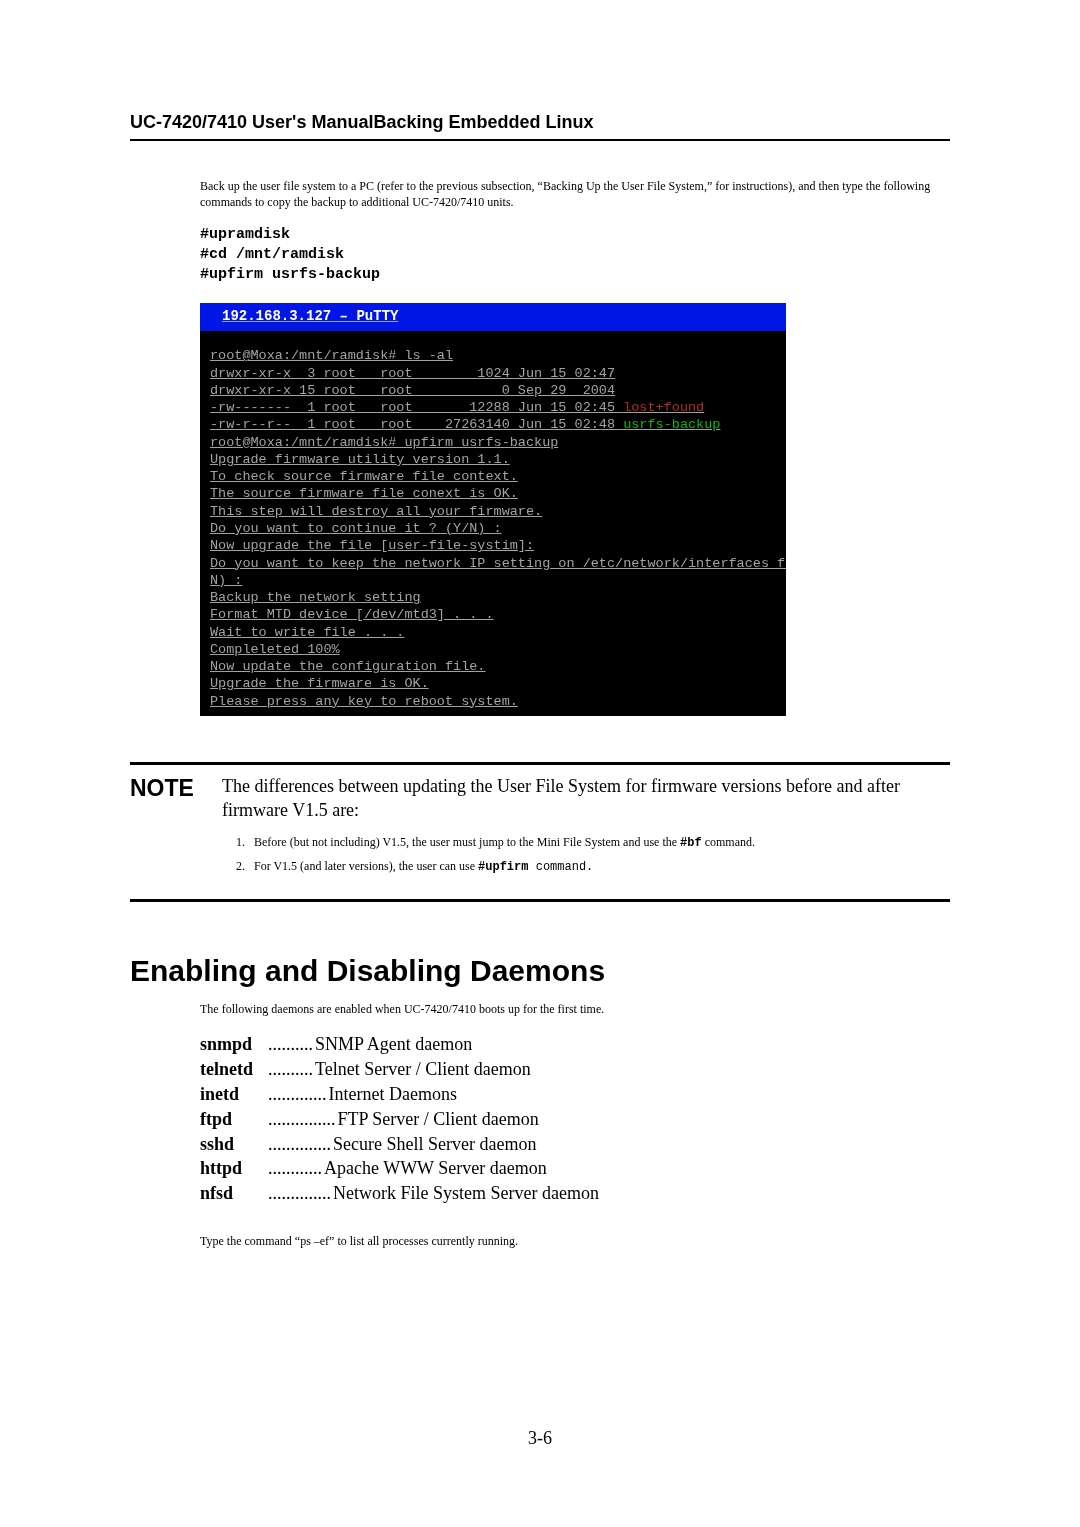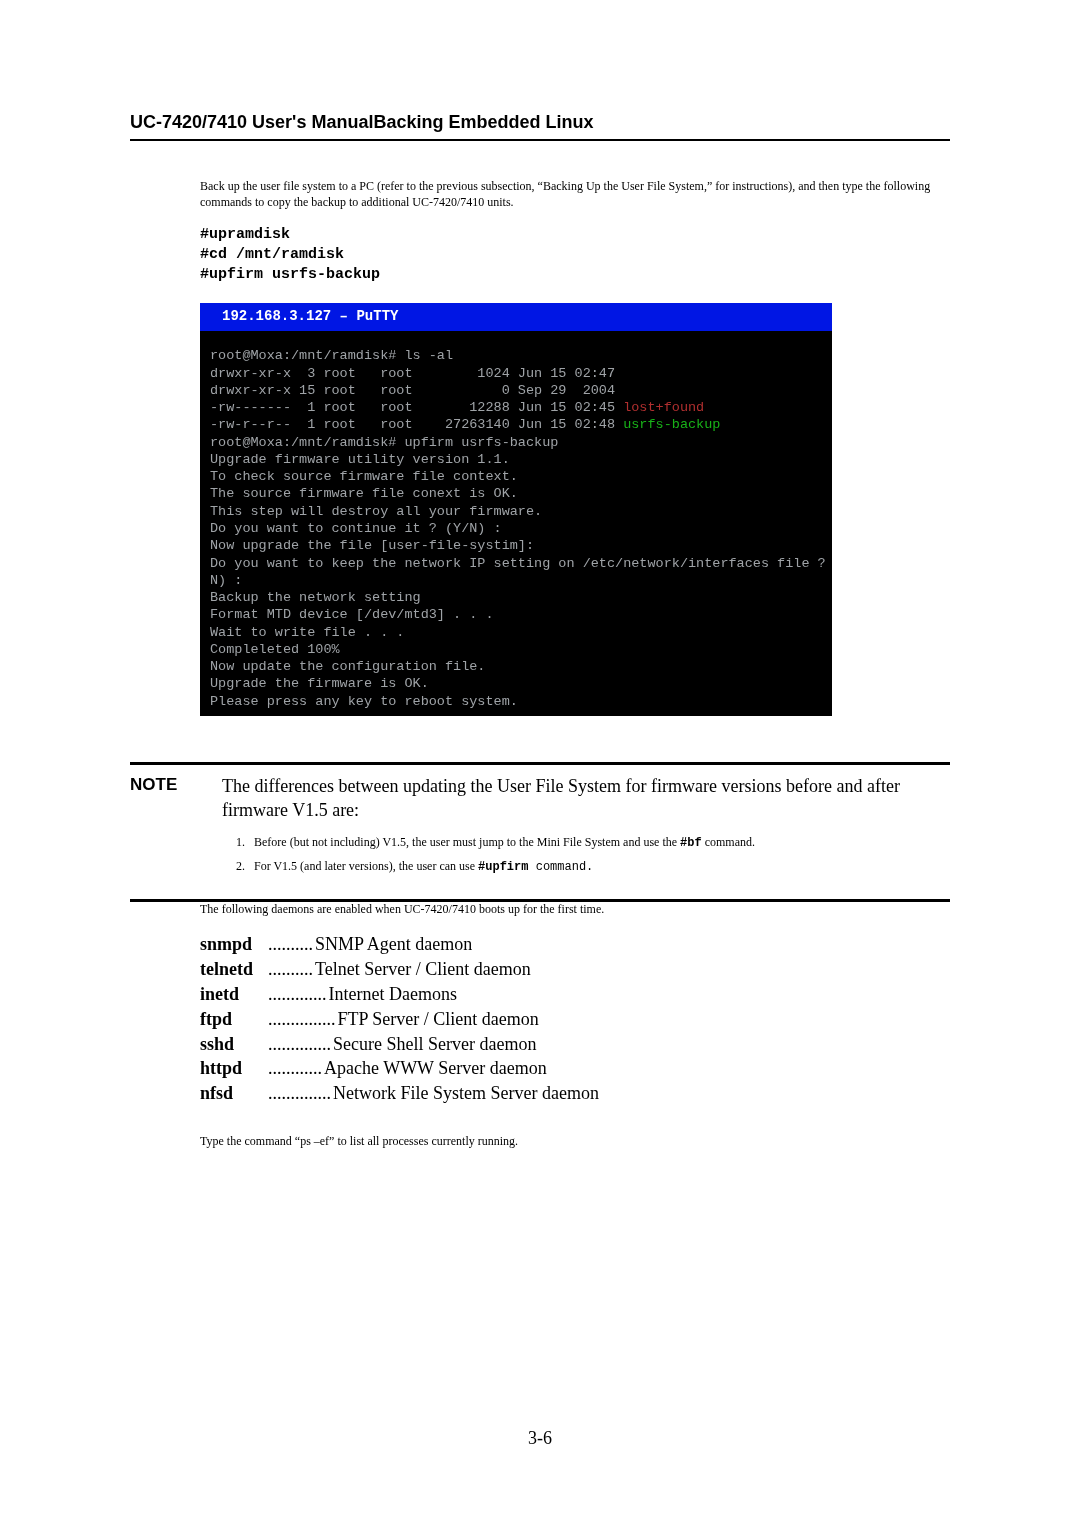--- a/index.html
+++ b/index.html
@@ -47,27 +47,28 @@
     font-size: 15px;
     line-height: 1.35;
     margin: 0 0 18px 0;
     white-space: pre;
     padding-left: 70px;
   }
 
   
   .term-wrap { padding-left: 70px; }
   .term {
-    width: 632px;
+    width: 586px;
     font-family: "Courier New", Courier, monospace;
     font-size: 13.5px;
     line-height: 1.28;
     background: #000;
     color: #9fa3a7;
     overflow: hidden;
+    text-decoration: underline;
   }
   .term-title {
     background: #0016e4;
     color: #fff;
     font-weight: 700;
     padding: 5px 22px;
     font-size: 14px;
   }
   .term-body {
     padding: 16px 10px 6px 10px;
@@ -85,21 +86,21 @@
   }
   .note-rule-bot {
     border: 0;
     border-top: 3px solid #000;
     margin: 18px 0 0 0;
   }
   .note-row { display: flex; }
   .note-label {
     font-family: Arial, Helvetica, sans-serif;
     font-weight: 900;
-    font-size: 17px;
+    font-size: 23px;
     flex: 0 0 92px;
   }
   .note-text { flex: 1; font-size: 18px; line-height: 1.32; }
   .note-text p { margin: 0 0 12px 0; }
 
   ol.note-list {
     margin: 0; padding: 0 0 0 26px;
     font-size: 12px; line-height: 1.38;
   }
   ol.note-list li { padding-left: 6px; margin-bottom: 6px; }
@@ -180,20 +181,21 @@
         <p>The differences between updating the User File System for firmware versions before and after firmware V1.5 are:</p>
         <ol class="note-list" id="note-list">
             <li>Before (but not including) V1.5, the user must jump to the Mini File System and use the <span class="mono-b">#bf</span> command.</li>
             <li>For V1.5 (and later versions), the user can use <span class="mono-b">#upfirm</span><span class="mono"> command.</span></li>
           </ol>
       </div>
     </div>
     <hr class="note-rule-bot">
   </div>
 
+  <h2 class="section">Enabling and Disabling Daemons</h2>
 
   <p class="body-para">The following daemons are enabled when UC-7420/7410 boots up for the first time.</p>
 
   <div class="daemon-table" id="daemon-table">
       <div class="daemon-row">
         <span class="daemon-name">snmpd</span>
         <span class="dots"> ..........</span>
         <span>SNMP Agent daemon</span>
       </div>
       <div class="daemon-row">

